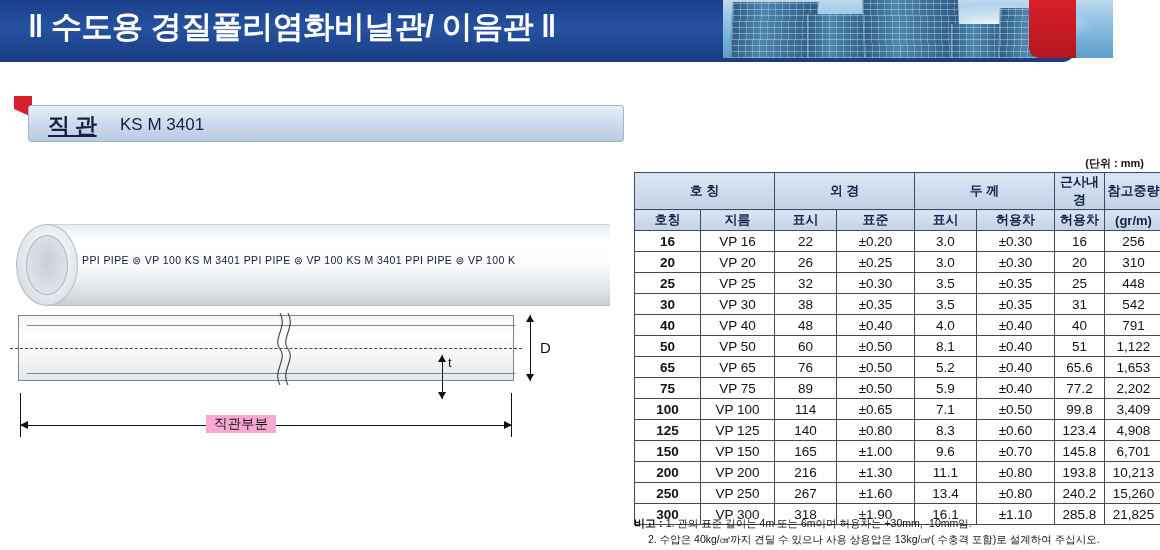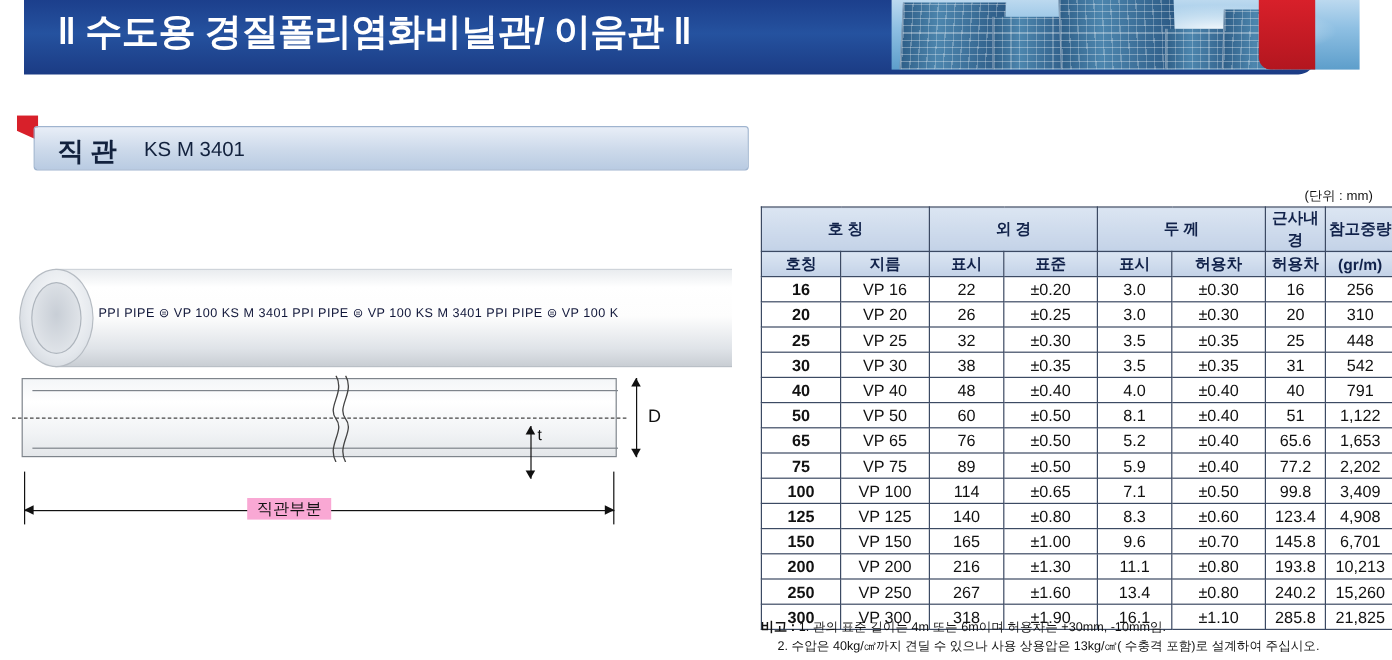--- a/index.html
+++ b/index.html
@@ -11,21 +11,20 @@
     position:relative;
     overflow:hidden;
     color:#1a1a1a;
   }
 
   
   .header-band {
     position:absolute; left:0; top:0; width:1076px; height:62px;
     background:linear-gradient(180deg,#1c3f8c 0%, #25529f 45%, #1b3b84 100%);
     border-radius:0 0 14px 0;
-    margin-left:20px;
   }
   .header-title {
     position:absolute; left:28px; top:6px;
     font-size:31px; font-weight:bold; color:#ffffff;
     letter-spacing:-0.5px; white-space:nowrap;
   }
   .header-photo {
     position:absolute; left:723px; top:0; width:390px; height:58px;
     overflow:hidden;
     background:linear-gradient(180deg,#bcd9ef 0%, #8fc0e3 40%, #5d9ecb 100%);
@@ -64,21 +63,21 @@
     clip-path:polygon(0 0, 100% 0, 100% 100%, 0 62%);
   }
   .sec-bar {
     position:absolute; left:14px; top:9px; width:596px; height:37px;
     background:linear-gradient(180deg,#e8eef7 0%, #ccd9ea 55%, #b9cbe2 100%);
     border:1px solid #9fb4cf;
     border-radius:3px;
   }
   .sec-text {
     position:absolute; left:34px; top:15px;
-    font-size:22px; font-weight:bold; color:#12213d; letter-spacing:-0.5px;
+    font-size:22px; font-weight:bold; color:#12213d; letter-spacing:-0.5px;text-decoration:underline;
   }
   .sec-std {
     position:absolute; left:106px; top:19px;
     font-size:17px; font-weight:normal; color:#12213d;
   }
 
   
   .pipe-photo {
     position:absolute; left:10px; top:224px; width:600px; height:82px;
   }
@@ -151,21 +150,21 @@
   .dim-h::after { right:0; border-left:8px solid #111; }
   .dim-h-l { position:absolute; left:10px; top:78px; width:1px; height:44px; background:#111; }
   .dim-h-r { position:absolute; left:501px; top:78px; width:1px; height:44px; background:#111; }
   .lbl-len {
     position:absolute; left:196px; top:100px; background:#f9a8d4; padding:0 8px;
     font-size:13.5px; color:#111;
   }
 
   
   .unit-note {
-    position:absolute; right:16px; top:156px; font-size:11px; color:#111;
+    position:absolute; right:16px; top:156px; font-size:11px; color:#111;font-weight:bold;
   }
   table.spec {
     position:absolute; left:634px; top:172px; width:512px;
     border-collapse:collapse; table-layout:fixed;
   }
   table.spec th, table.spec td {
     border:1px solid #3c4a63;
     text-align:center;
     font-size:13.5px;
     height:21px;

